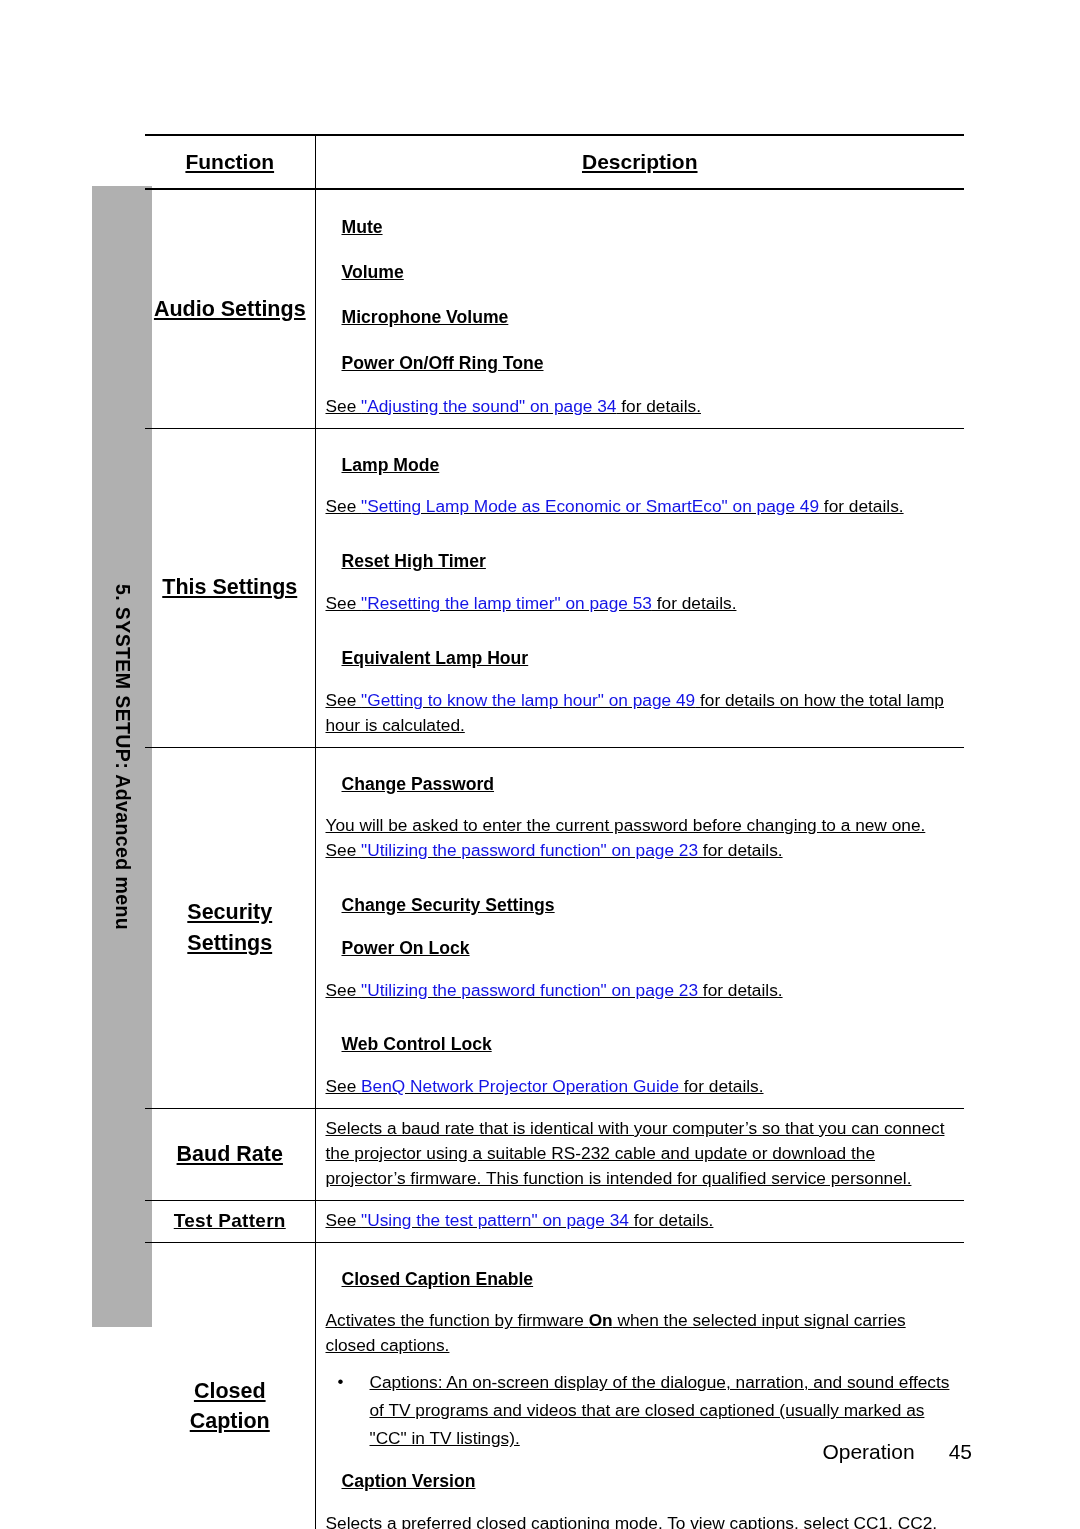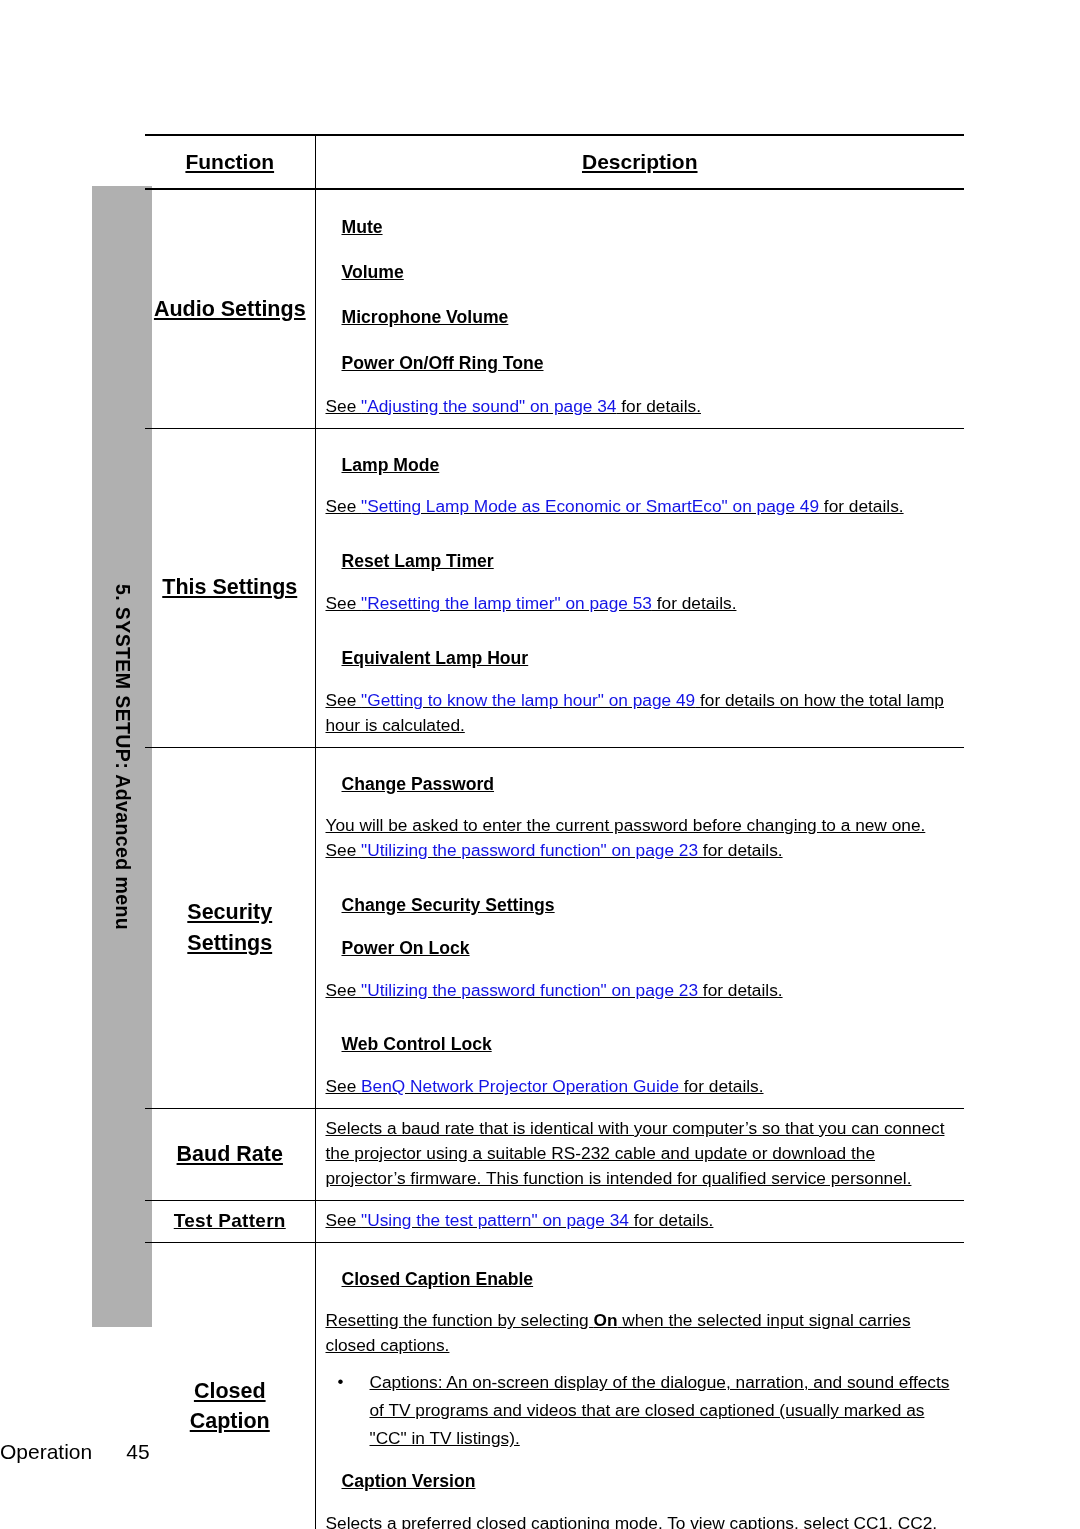--- a/index.html
+++ b/index.html
@@ -134,20 +134,21 @@
 
   
   .stack .sub { line-height: 1.66; }
 
   
   .footer {
     position: absolute;
     left: 0;
     top: 1440px;
     width: 1080px;
+    text-align: right;
     padding-right: 108px;
     box-sizing: border-box;
     font-size: 21px;
   }
   .footer .lbl { margin-right: 34px; }
 </style>
 </head>
 <body>
 
 <div class="page">
@@ -179,21 +180,21 @@
           <p class="para"><span>See </span><span class="lnk">"Adjusting the sound" on page 34</span><span> for details.</span></p>
         </td>
       </tr>
 
       <tr>
         <td class="func">This Settings</td>
         <td class="desc">
           <p class="sub">Lamp Mode</p>
           <p class="para"><span>See </span><span class="lnk">"Setting Lamp Mode as Economic or SmartEco" on page 49</span><span> for details.</span></p>
           <div class="gap"></div>
-          <p class="sub">Reset Lamp Timer</p>
+          <p class="sub">Reset High Timer</p>
           <p class="para"><span>See </span><span class="lnk">"Resetting the lamp timer" on page 53</span><span> for details.</span></p>
           <div class="gap"></div>
           <p class="sub">Equivalent Lamp Hour</p>
           <p class="para"><span>See </span><span class="lnk">"Getting to know the lamp hour" on page 49</span><span> for details on how the total lamp hour is calculated.</span></p>
         </td>
       </tr>
 
       <tr>
         <td class="func">Security Settings</td>
         <td class="desc">
@@ -220,21 +221,21 @@
         <td class="func tight">Test Pattern</td>
         <td class="desc">
           <p class="para"><span>See </span><span class="lnk">"Using the test pattern" on page 34</span><span> for details.</span></p>
         </td>
       </tr>
 
       <tr class="last">
         <td class="func">Closed Caption</td>
         <td class="desc">
           <p class="sub">Closed Caption Enable</p>
-          <p class="para"><span>Resetting the function by selecting </span><span class="bold-inline">On</span><span> when the selected input signal carries closed captions.</span></p>
+          <p class="para"><span>Activates the function by firmware </span><span class="bold-inline">On</span><span> when the selected input signal carries closed captions.</span></p>
           <ul class="bullets">
             <li><span class="dot">•</span><span>Captions: An on-screen display of the dialogue, narration, and sound effects of TV programs and videos that are closed captioned (usually marked as "CC" in TV listings).</span></li>
           </ul>
           <p class="sub">Caption Version</p>
           <p class="para">Selects a preferred closed captioning mode. To view captions, select CC1, CC2, CC3, or CC4 (CC1 displays captions in the primary language in your area).</p>
         </td>
       </tr>
 
     </tbody>
   </table>

